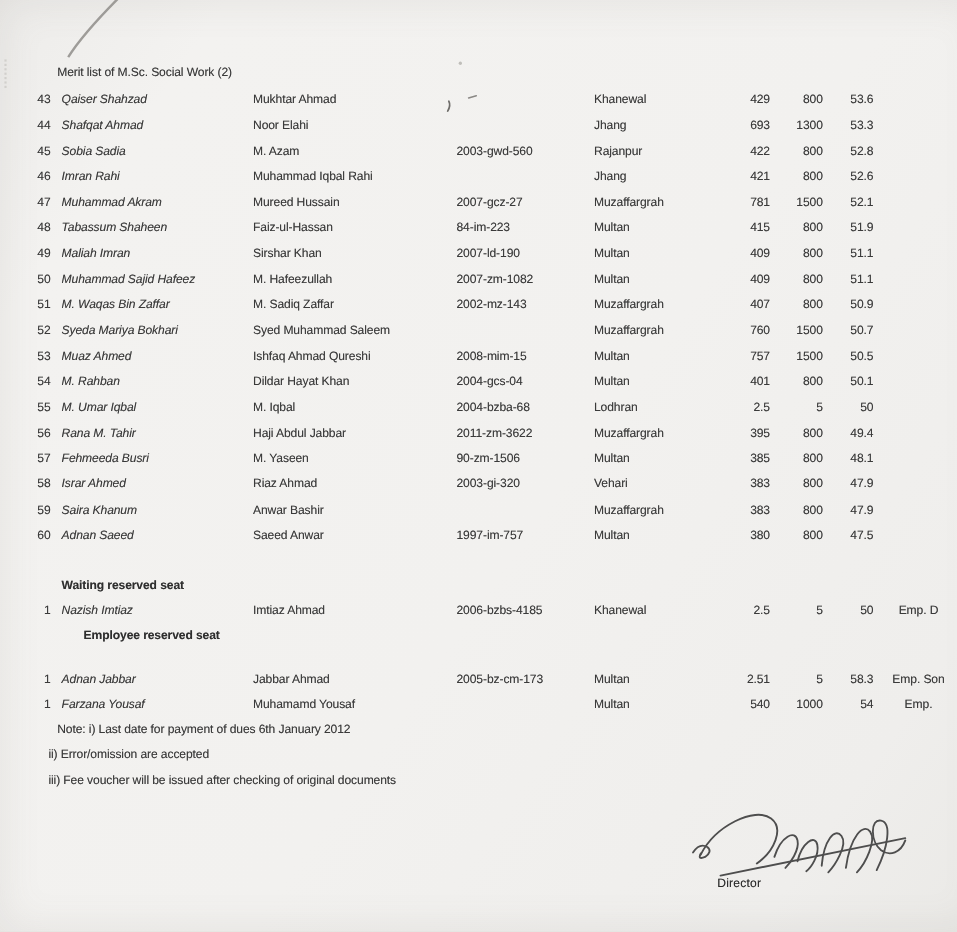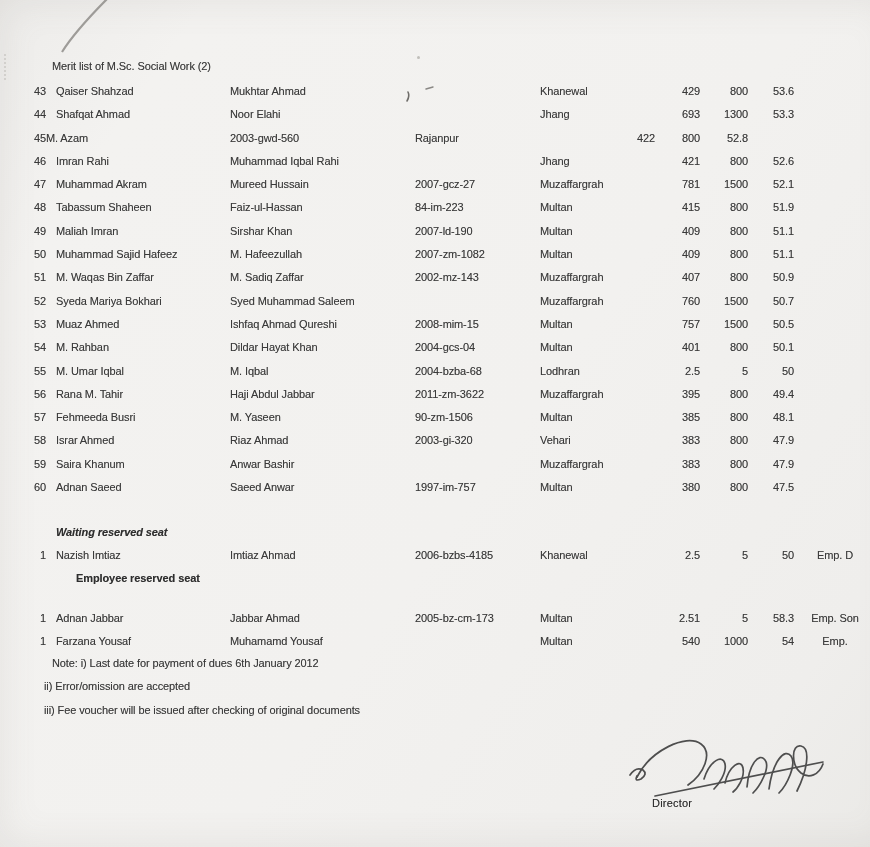--- a/index.html
+++ b/index.html
@@ -21,21 +21,21 @@
   .section-heading { font-weight:bold; color:#2e2e2e; line-height:23.3px; white-space:nowrap; }
 
   .tbl { left:0; width:870px; }
   .row {
     display:grid;
     grid-template-columns:46px 184px 185px 125px 115px 45px 48px 46px 76px;
     height:23.3px; line-height:23.3px; white-space:nowrap;
   }
   .cell { overflow:visible; }
   .c-no { text-align:right;margin-left:24px; }
-  .c-name { padding-left:10px; }
+  .c-name { padding-left:10px;font-style:italic; }
   .c-marks, .c-total, .c-pct { text-align:right; }
   .c-remark { padding-left:6px;text-align:center; }
 
   .notes-block { left:44px; top:652px; line-height:23.4px; }
   .note-first { padding-left:8px; }
 
   .signature-wrap { left:600px; top:731px; width:228px; height:78px; }
   .director-label { left:652px; top:797px; font-weight:normal; color:#2b2b2b; letter-spacing:0.2px; }
 
   .corner-line { left:0; top:0; }
@@ -78,20 +78,21 @@
         <span class="cell c-father">Noor Elahi</span>
         <span class="cell c-reg"></span>
         <span class="cell c-city">Jhang</span>
         <span class="cell c-marks">693</span>
         <span class="cell c-total">1300</span>
         <span class="cell c-pct">53.3</span>
         <span class="cell c-remark"></span>
       </div>
       <div class="row">
         <span class="cell c-no">45</span>
+        <span class="cell c-name">Sobia Sadia</span>
         <span class="cell c-father">M. Azam</span>
         <span class="cell c-reg">2003-gwd-560</span>
         <span class="cell c-city">Rajanpur</span>
         <span class="cell c-marks">422</span>
         <span class="cell c-total">800</span>
         <span class="cell c-pct">52.8</span>
         <span class="cell c-remark"></span>
       </div>
       <div class="row">
         <span class="cell c-no">46</span>
@@ -253,21 +254,21 @@
         <span class="cell c-father">Saeed Anwar</span>
         <span class="cell c-reg">1997-im-757</span>
         <span class="cell c-city">Multan</span>
         <span class="cell c-marks">380</span>
         <span class="cell c-total">800</span>
         <span class="cell c-pct">47.5</span>
         <span class="cell c-remark"></span>
       </div>
     </div>
 
-  <div class="abs section-heading" style="left:56px; top:521px;font-style:italic;">Waiting reserved seat</div>
+  <div class="abs section-heading" style="left:56px; top:521px;">Waiting reserved seat</div>
   <div class="abs tbl" style="top:544px;">
       <div class="row">
         <span class="cell c-no">1</span>
         <span class="cell c-name">Nazish Imtiaz</span>
         <span class="cell c-father">Imtiaz Ahmad</span>
         <span class="cell c-reg">2006-bzbs-4185</span>
         <span class="cell c-city">Khanewal</span>
         <span class="cell c-marks">2.5</span>
         <span class="cell c-total">5</span>
         <span class="cell c-pct">50</span>

